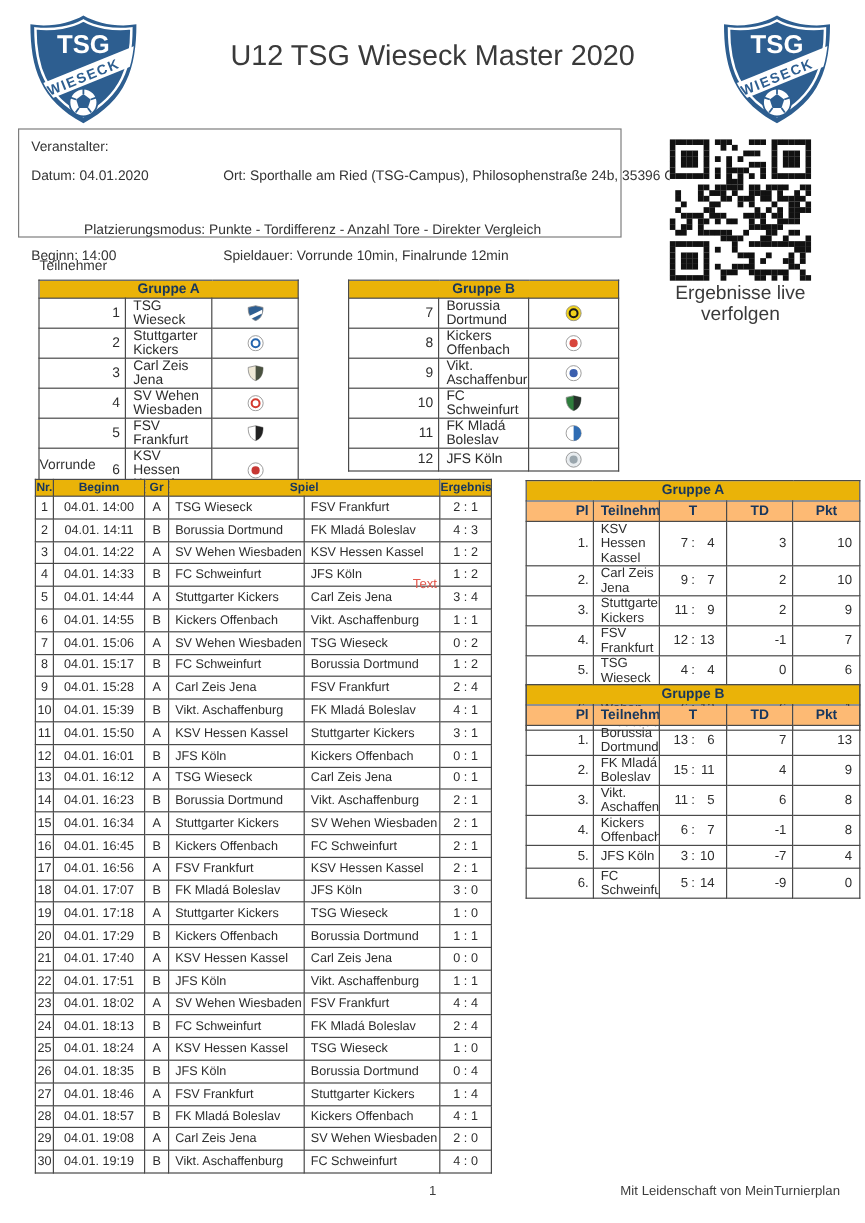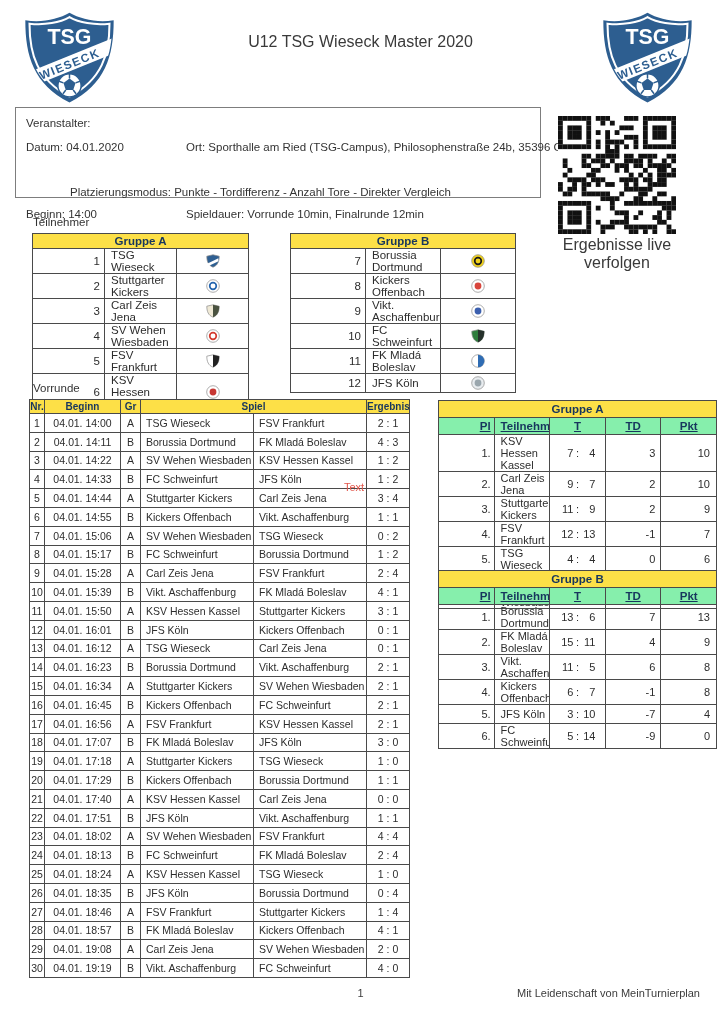--- a/index.html
+++ b/index.html
@@ -2,40 +2,40 @@
 <html><head>
 <meta charset="utf-8">
 <style>
   html,body{margin:0;padding:0;background:#fff;}
   .page{position:relative;width:721px;height:1019px;background:#ffffff;overflow:hidden;
         font-family:"Liberation Sans","DejaVu Sans",sans-serif;color:#2d2d2d;}
   
   .logo{position:absolute;top:11px;width:97px;height:93px;}
   .logo.left{left:21px;} .logo.right{left:599px;}
   .title{position:absolute;top:33px;left:0;width:721px;text-align:center;
-         font-size:16px;color:#3a3a3a;}
+         font-size:24px;color:#3a3a3a;}
   
   .infobox{position:absolute;left:15px;top:107px;width:501px;height:89px;
-           border:1px solid #7d7d7d;font-size:11.5px;color:#333;padding-left:23px;}
+           border:1px solid #7d7d7d;font-size:11.5px;color:#333;}
   .iline{position:absolute;left:10px;white-space:nowrap;}
   .iv{top:9px;} .id{top:33px;} .ib{top:56px;margin-top:44px;} .ip{top:78px;margin-left:44px;}
   .icol2{position:absolute;left:160px;white-space:nowrap;top:0;}
   
   .qrwrap{position:absolute;left:558px;top:116px;width:118px;height:118px;background:#fff;}
   .qrcaption{position:absolute;left:552px;top:236px;width:130px;text-align:center;
              font-size:16px;color:#3a3a3a;}
   
   .seclabel{position:absolute;font-size:11.5px;color:#333;}
   .lbl-teilnehmer{left:33px;top:216px;}
   .lbl-vorrunde{left:33px;top:382px;}
   
   table{border-collapse:collapse;table-layout:fixed;}
   td,th{border:1px solid #4a4a4a;padding:0;overflow:hidden;}
-  .bluehead{background:#fde047;color:#17365d;font-weight:bold;}
-  .subhead{background:#86efac;color:#17365d;font-weight:bold;text-decoration:underline;}
+  .bluehead{background:#eab308;color:#17365d;font-weight:bold;}
+  .subhead{background:#fdba74;color:#17365d;font-weight:bold;}
   
   .tt{position:absolute;top:233px;font-size:11.5px;}
   .tt-a{left:32px;width:217px;} .tt-b{left:290px;width:226px;}
   .tt th{height:14px;font-size:11.5px;}
   .tt td{height:17.8px;}
   .t-nr{width:22px;text-align:right;padding-right:4px;}
   .t-name{padding-left:6px;text-align:left;}
   .t-crest{width:24px;text-align:center;}
   .t-crest svg{vertical-align:middle;}
   

